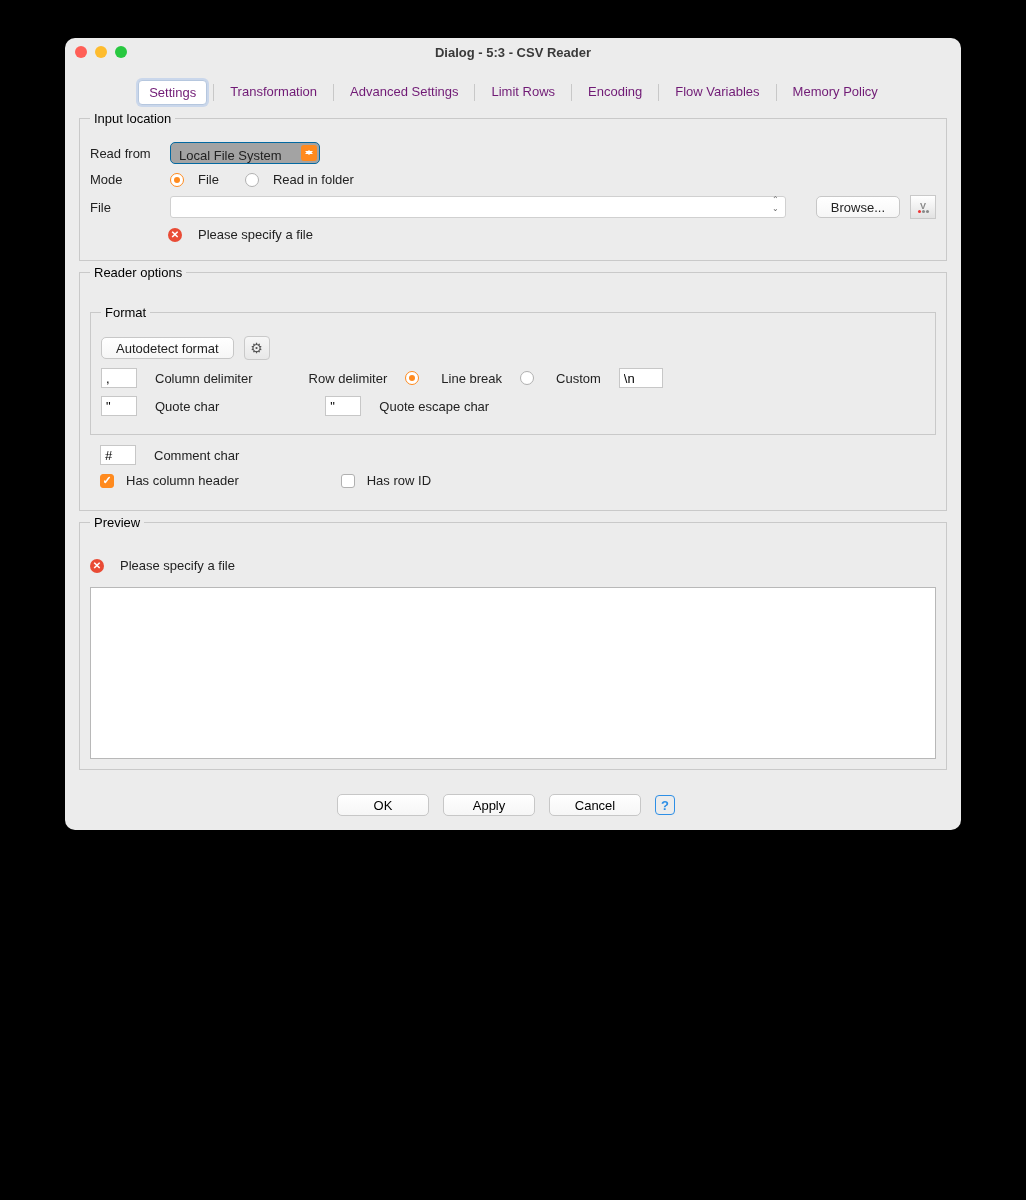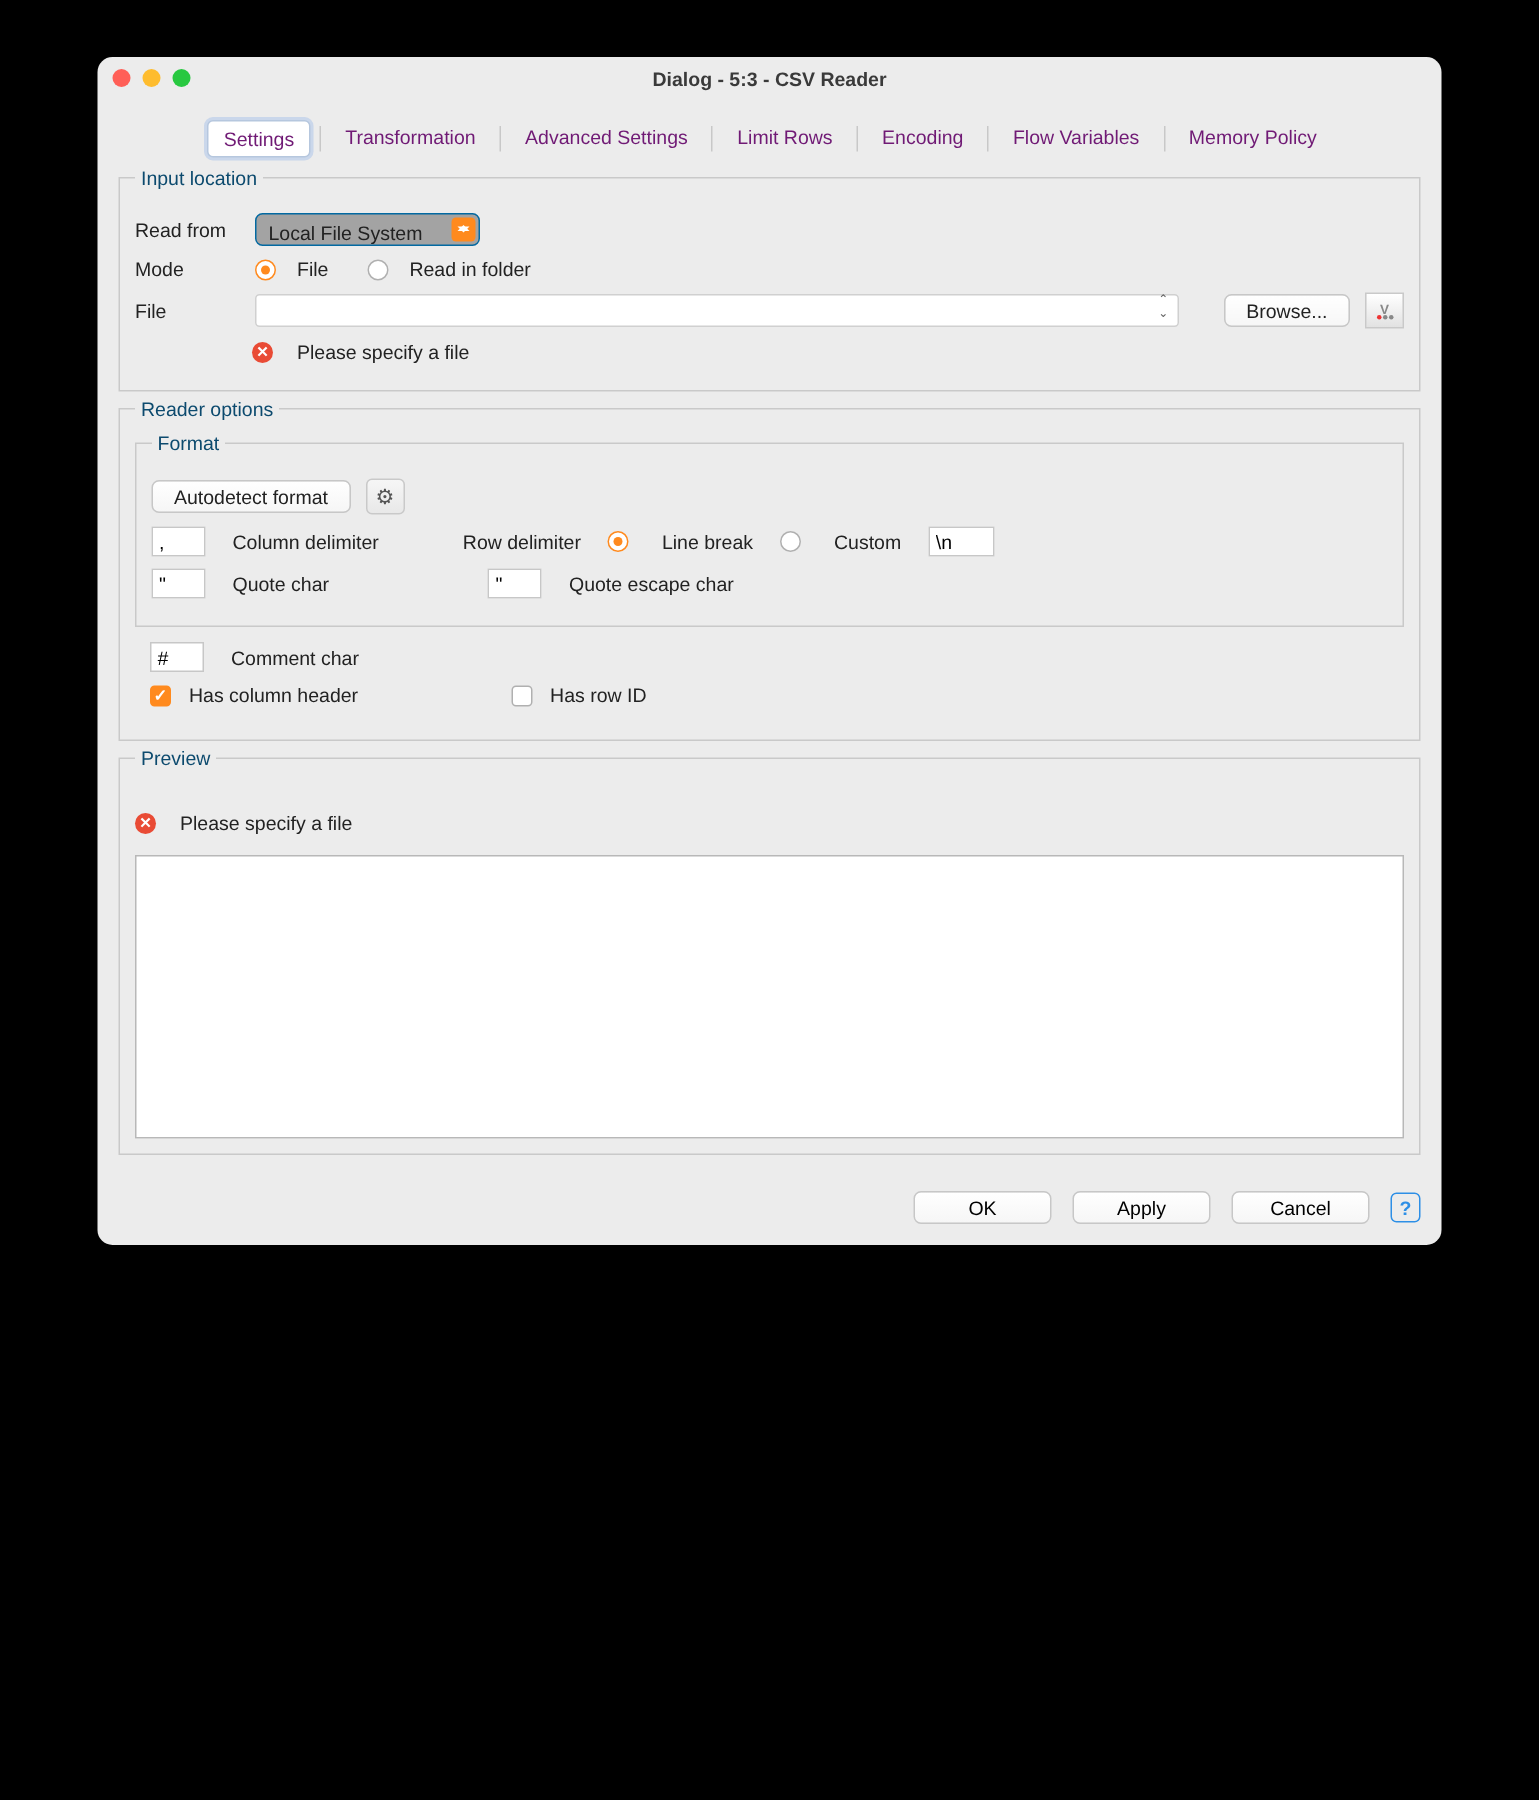--- a/index.html
+++ b/index.html
@@ -11,21 +11,21 @@
 .tl.red { background: #ff5f57; }
 .tl.yellow { background: #febc2e; }
 .tl.green { background: #28c840; }
 .title { position: absolute; left: 0; right: 0; text-align: center; font-size: 13px; font-weight: 600; color: #3a3a3a; pointer-events: none; }
 .content { flex: 1; padding: 14px 14px 10px 14px; display: flex; flex-direction: column; }
 .tabs { display: flex; justify-content: center; gap: 0; margin-bottom: 6px; font-size: 13px; }
 .tab { padding: 4px 10px; color: #701a75; cursor: default; }
 .tab.active { background: #fff; border: 1px solid #b6c7de; border-radius: 4px; box-shadow: 0 0 0 2px rgba(100,150,230,0.25); }
 .tab-sep { width: 1px; background: #c8c8c8; margin: 4px 6px; }
 fieldset { border: 1px solid #c9c9c9; margin: 0 0 4px 0; padding: 8px 10px 10px 10px; }
-legend { font-size: 13px; color: #0c4a6e; padding: 0 4px; }
+legend { font-size: 13px; color: #000000; padding: 0 4px; }
 .row { display: flex; align-items: center; gap: 10px; font-size: 13px; color: #222; margin: 8px 0; }
 .lbl { width: 70px; }
 .select { position: relative; display: inline-flex; align-items: flex-end; background: #a3a3a3; border: 1px solid #0369a1; border-radius: 5px; height: 22px; padding: 0 22px 0 8px; font-size: 13px; min-width: 150px; }
 .select .chev { position: absolute; right: 2px; top: 2px; bottom: 2px; width: 16px; background: #ff8a1e; border-radius: 3px; display:flex;align-items:center;justify-content:center; }
 .select .chev::after { content:""; border:4px solid transparent; border-top-color:#fff; margin-top:3px; }
 .select .chev::before { content:""; position:absolute; border:4px solid transparent; border-bottom-color:#fff; top:1px; }
 .radio { width: 14px; height: 14px; border-radius: 50%; border: 1px solid #b0b0b0; display:inline-flex; align-items:center; justify-content:center; margin-right:4px; background:#fff; }
 .radio.checked { border-color: #ff8a1e; }
 .radio.checked::after { content:""; width:6px; height:6px; background:#ff8a1e; border-radius:50%; }
 .checkbox { width: 14px; height: 14px; border-radius: 3px; border: 1px solid #b0b0b0; display:inline-flex; align-items:center; justify-content:center; margin-right:6px; background:#fff; }
@@ -39,21 +39,21 @@
 .gear::before { content:"⚙"; font-size:14px; color:#555; }
 .varicon { width:26px; height:24px; border:1px solid #c9c9c9; background:linear-gradient(#fff,#e2e2e2); display:inline-flex;flex-direction:column;align-items:center;justify-content:center; }
 .varicon .v { font-size:9px; color:#888; font-weight:bold; line-height:8px;}
 .varicon .dots { display:flex; gap:1px; }
 .varicon .dot { width:3px;height:3px;border-radius:50%; }
 .err-icon { width:14px;height:14px;border-radius:50%; background:#e94b35; color:#fff; display:inline-flex;align-items:center;justify-content:center; font-size:10px; font-weight:bold; margin-right:6px;}
 .err-icon::after { content:"✕"; }
 .small-input { width:36px; height:20px; border:1px solid #c7c7c7; background:#fff; text-align:left; padding:0 4px; font-size:13px;}
 .disabled-text { color:#9d9d9d; }
 .preview-area { flex:1; border:1px solid #b8b8b8; background:#fff; margin-top:6px; }
-.footer { display:flex; justify-content:flex-end; gap:14px; padding:10px 14px 14px 0; align-items:center; }
+.footer { display:flex; justify-content:center; gap:14px; padding:10px 14px 14px 0; align-items:center; }
 .footer .btn { min-width:92px; justify-content:center; }
 .help { width:20px; height:20px; border:1.5px solid #2d8fe6; border-radius:4px; color:#2d8fe6; display:inline-flex; align-items:center; justify-content:center; font-weight:bold; font-size:13px;}
 </style>
 </head>
 <body>
 
 <div class="window">
   <div class="titlebar">
     <div class="traffic">
       <div class="tl red"></div>
@@ -114,21 +114,21 @@
       </div>
       <div class="row" style="margin-left:78px">
         <span class="err-icon"></span>
         <span>Please specify a file</span>
       </div>
     </fieldset>
 
     <fieldset style="padding-bottom:14px">
       <legend>Reader options</legend>
 
-      <fieldset style="margin:0 0 10px 0">
+      <fieldset style="margin:17px 0 10px 0">
         <legend>Format</legend>
         <div class="row">
           <div class="btn">Autodetect format</div>
           <div class="iconbtn gear"></div>
         </div>
         <div class="row" style="gap:18px">
           <input class="small-input" value="," style="">
           <span>Column delimiter</span>
           <span style="width:20px"></span>
           <span>Row delimiter</span>

